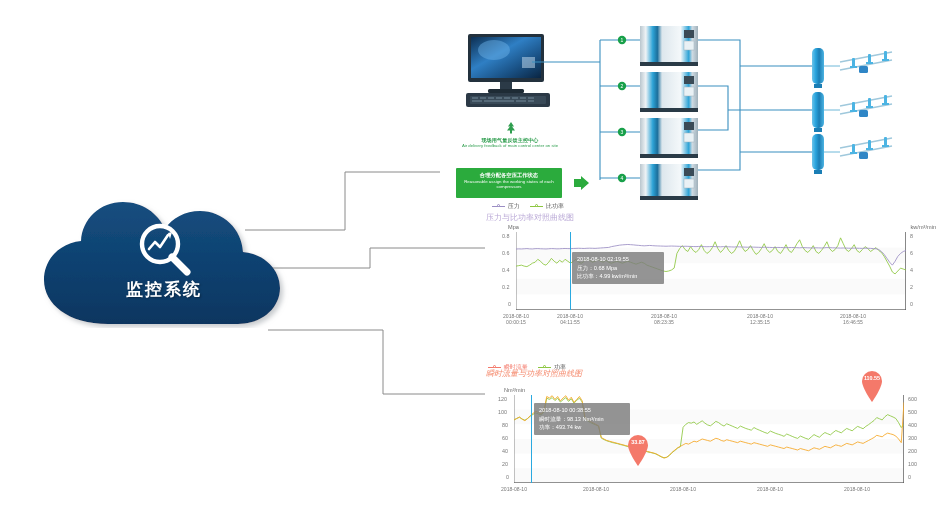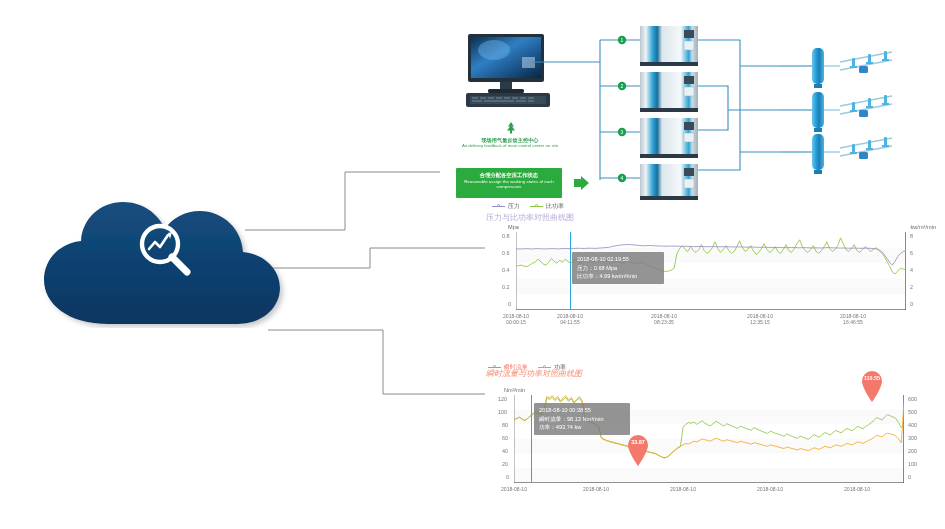--- a/index.html
+++ b/index.html
@@ -121,20 +121,21 @@
         Z"></path>
     </svg>
     <div class="cloud-icon">
       <svg width="58" height="56" viewBox="0 0 58 56">
         <circle cx="24" cy="22" r="18" fill="none" stroke="#ffffff" stroke-width="4.4"></circle>
         <line x1="36" y1="35" x2="51" y2="50" stroke="#ffffff" stroke-width="7" stroke-linecap="round"></line>
         <polyline points="13,27 19,20 24,25 32,13" fill="none" stroke="#ffffff" stroke-width="2.6" stroke-linecap="round" stroke-linejoin="round"></polyline>
         <polygon points="32,11 36,10 34,17" fill="#ffffff"></polygon>
       </svg>
     </div>
+    <div class="cloud-label">监控系统</div>
   </div>
 
   <div class="diagram">
 
     <div class="monitor">
       <svg width="100" height="88" viewBox="0 0 100 88">
         <rect x="8" y="4" width="76" height="48" rx="2" fill="#23313d"></rect>
         <defs>
           <linearGradient id="scr" x1="0" y1="0" x2="1" y2="1">
             <stop offset="0%" stop-color="#0d2f52"></stop>

